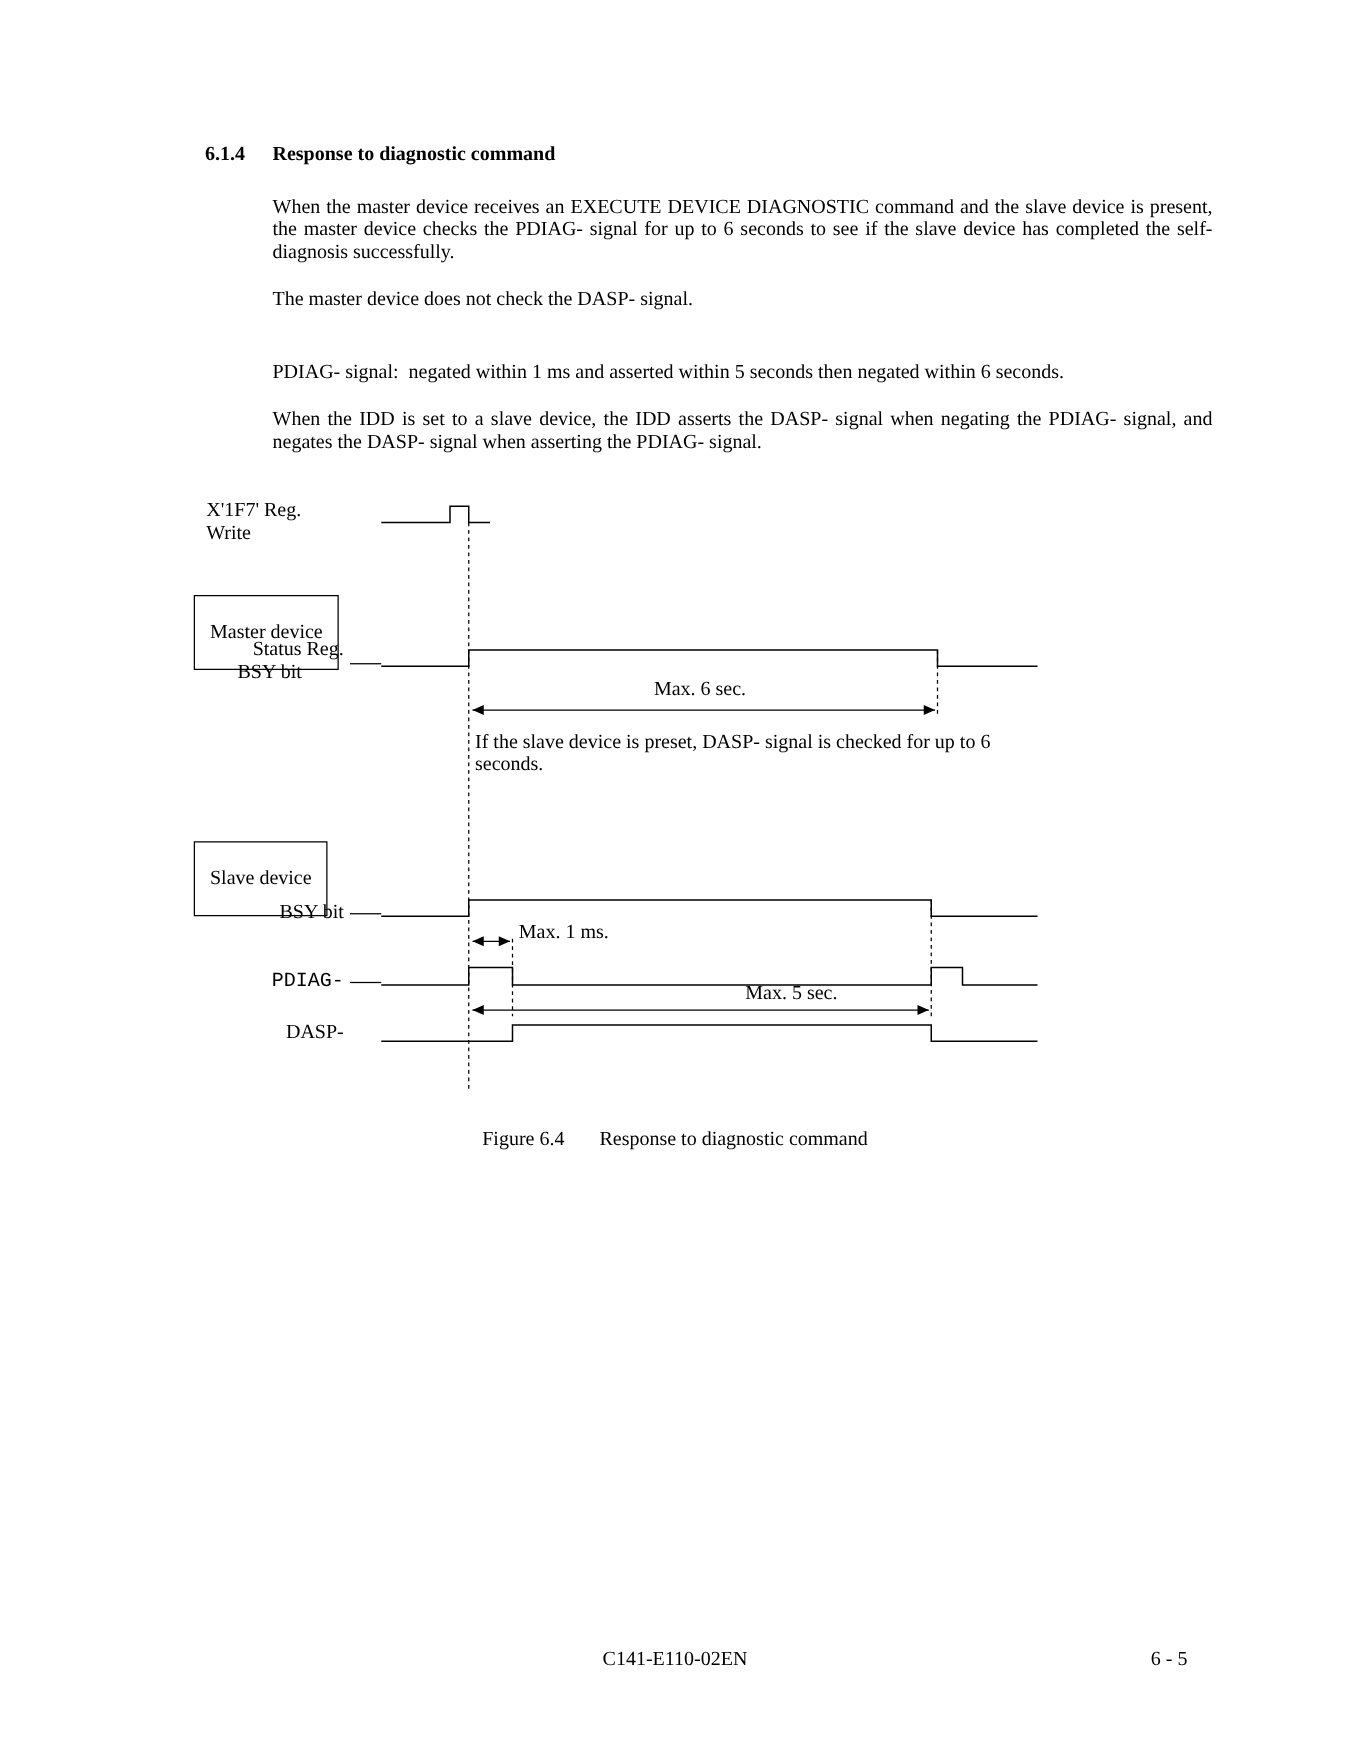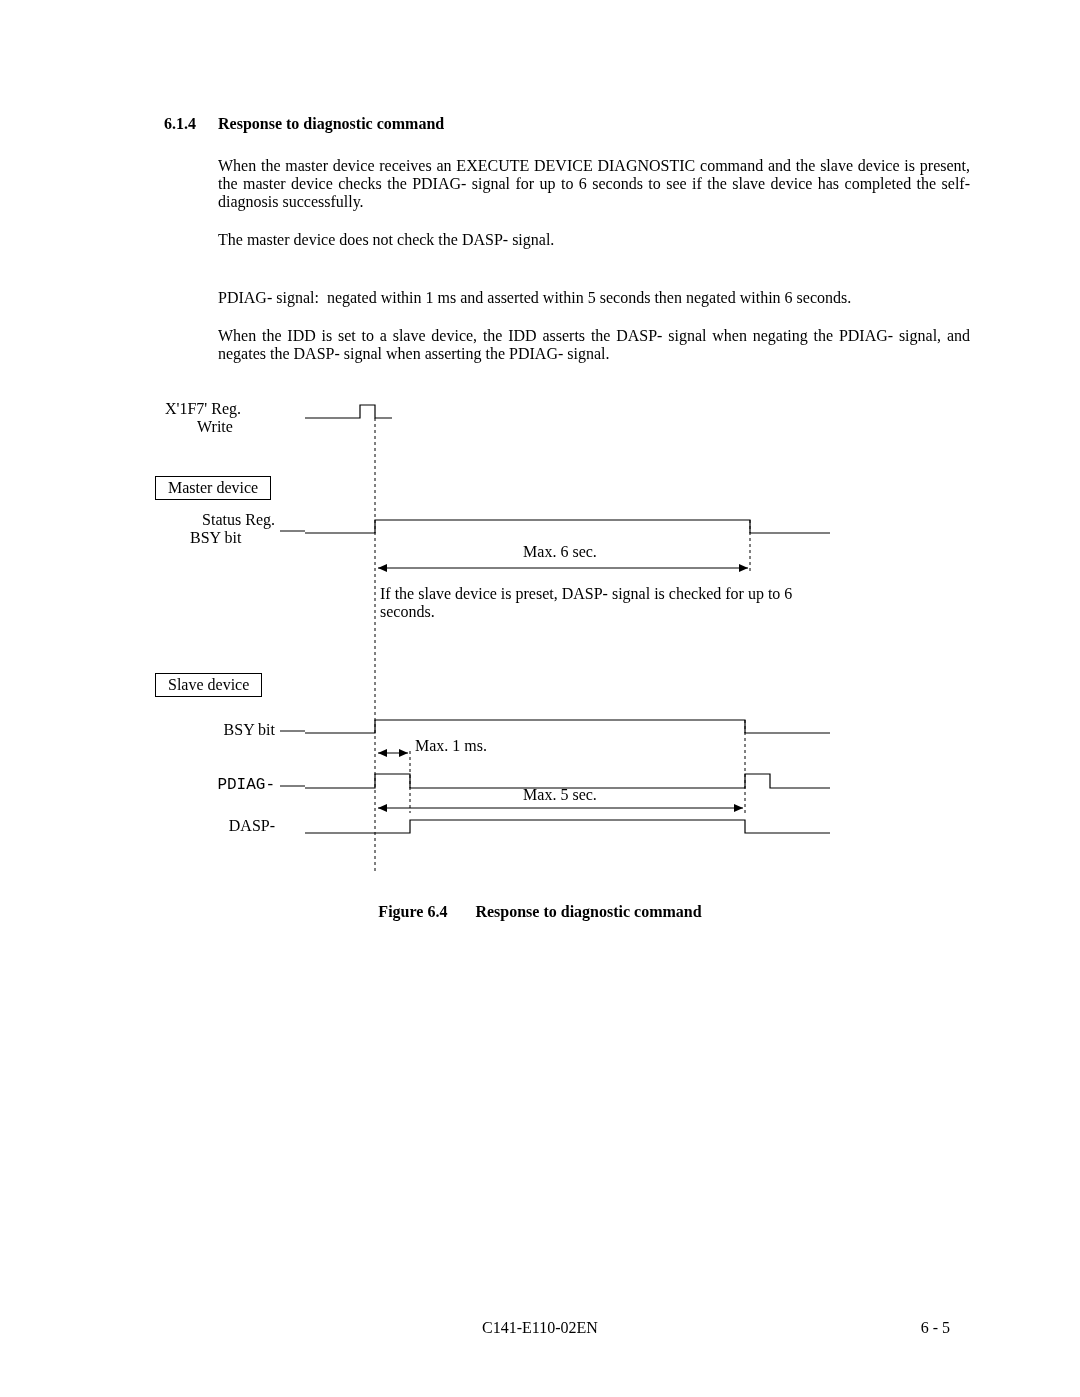--- a/index.html
+++ b/index.html
@@ -36,27 +36,27 @@
     position: relative;
     width: 860px;
     height: 490px;
     margin-top: 30px;
     margin-left: 0;
   }
   .diagram .lbl { position: absolute; text-align: right; }
   .device-box {
     position: absolute;
     border: 1px solid #000;
-    padding: 2px 12px;
+    padding: 20px 12px;
     text-align: center;
   }
   svg { position: absolute; top: 0; left: 0; }
   .caption {
     text-align: center;
-    font-weight: bold;
+    font-weight: normal;
     margin-top: 20px;
   }
   .caption .fignum { margin-right: 24px; }
   .footer {
     position: absolute;
     bottom: 60px;
     left: 0;
     width: 1080px;
     display: flex;
     justify-content: center;
@@ -115,36 +115,36 @@
     <polygon points="633,415 624,411 624,419" fill="#000"></polygon>
 
     <polyline points="195,440 300,440 300,427 635,427 635,440 720,440" fill="none" stroke="#000" stroke-width="1.2"></polyline>
 
     <line x1="170" y1="138" x2="195" y2="138" stroke="#000" stroke-width="1"></line>
     <line x1="170" y1="338" x2="195" y2="338" stroke="#000" stroke-width="1"></line>
     <line x1="170" y1="393" x2="195" y2="393" stroke="#000" stroke-width="1"></line>
   </svg>
 
   <div class="lbl" style="left:55px; top:7px; width:100px; text-align:left;">X'1F7' Reg.</div>
-  <div class="lbl" style="left:55px; top:25px; width:100px; text-align:center;font-family:Liberation Serif, serif;">Write</div>
+  <div class="lbl" style="left:55px; top:25px; width:100px; text-align:left;font-family:Liberation Serif, serif;">Write</div>
 
   <div class="device-box" style="left:45px; top:83px;">Master device</div>
   <div class="lbl" style="left:50px; top:118px; width:115px;">Status Reg.</div>
   <div class="lbl" style="left:50px; top:136px; width:115px; text-align:left; padding-left:30px;">BSY bit</div>
 
   <div class="lbl" style="left:340px; top:150px; width:220px; text-align:center;">Max. 6 sec.</div>
   <div class="lbl" style="left:270px; top:192px; width:430px; text-align:left;">If the slave device is preset, DASP- signal is checked for up to 6 seconds.</div>
 
   <div class="device-box" style="left:45px; top:280px;">Slave device</div>
   <div class="lbl" style="left:50px; top:328px; width:115px;">BSY bit</div>
   <div class="lbl" style="left:50px; top:383px; width:115px;font-family:Liberation Mono, monospace;">PDIAG-</div>
   <div class="lbl" style="left:50px; top:424px; width:115px;">DASP-</div>
 
   <div class="lbl" style="left:305px; top:344px; width:120px; text-align:left;">Max. 1 ms.</div>
-  <div class="lbl" style="left:340px; top:393px; width:220px; text-align:center;">Max. 5 sec.</div>
+  <div class="lbl" style="left:340px; top:393px; width:220px; ">Max. 5 sec.</div>
 </div>
 
 <div class="caption">
   <span class="fignum">Figure 6.4</span>
   <span>Response to diagnostic command</span>
 </div>
 
 <div class="footer">
   <span class="docnum">C141-E110-02EN</span>
   <span class="pagenum">6 - 5</span>

